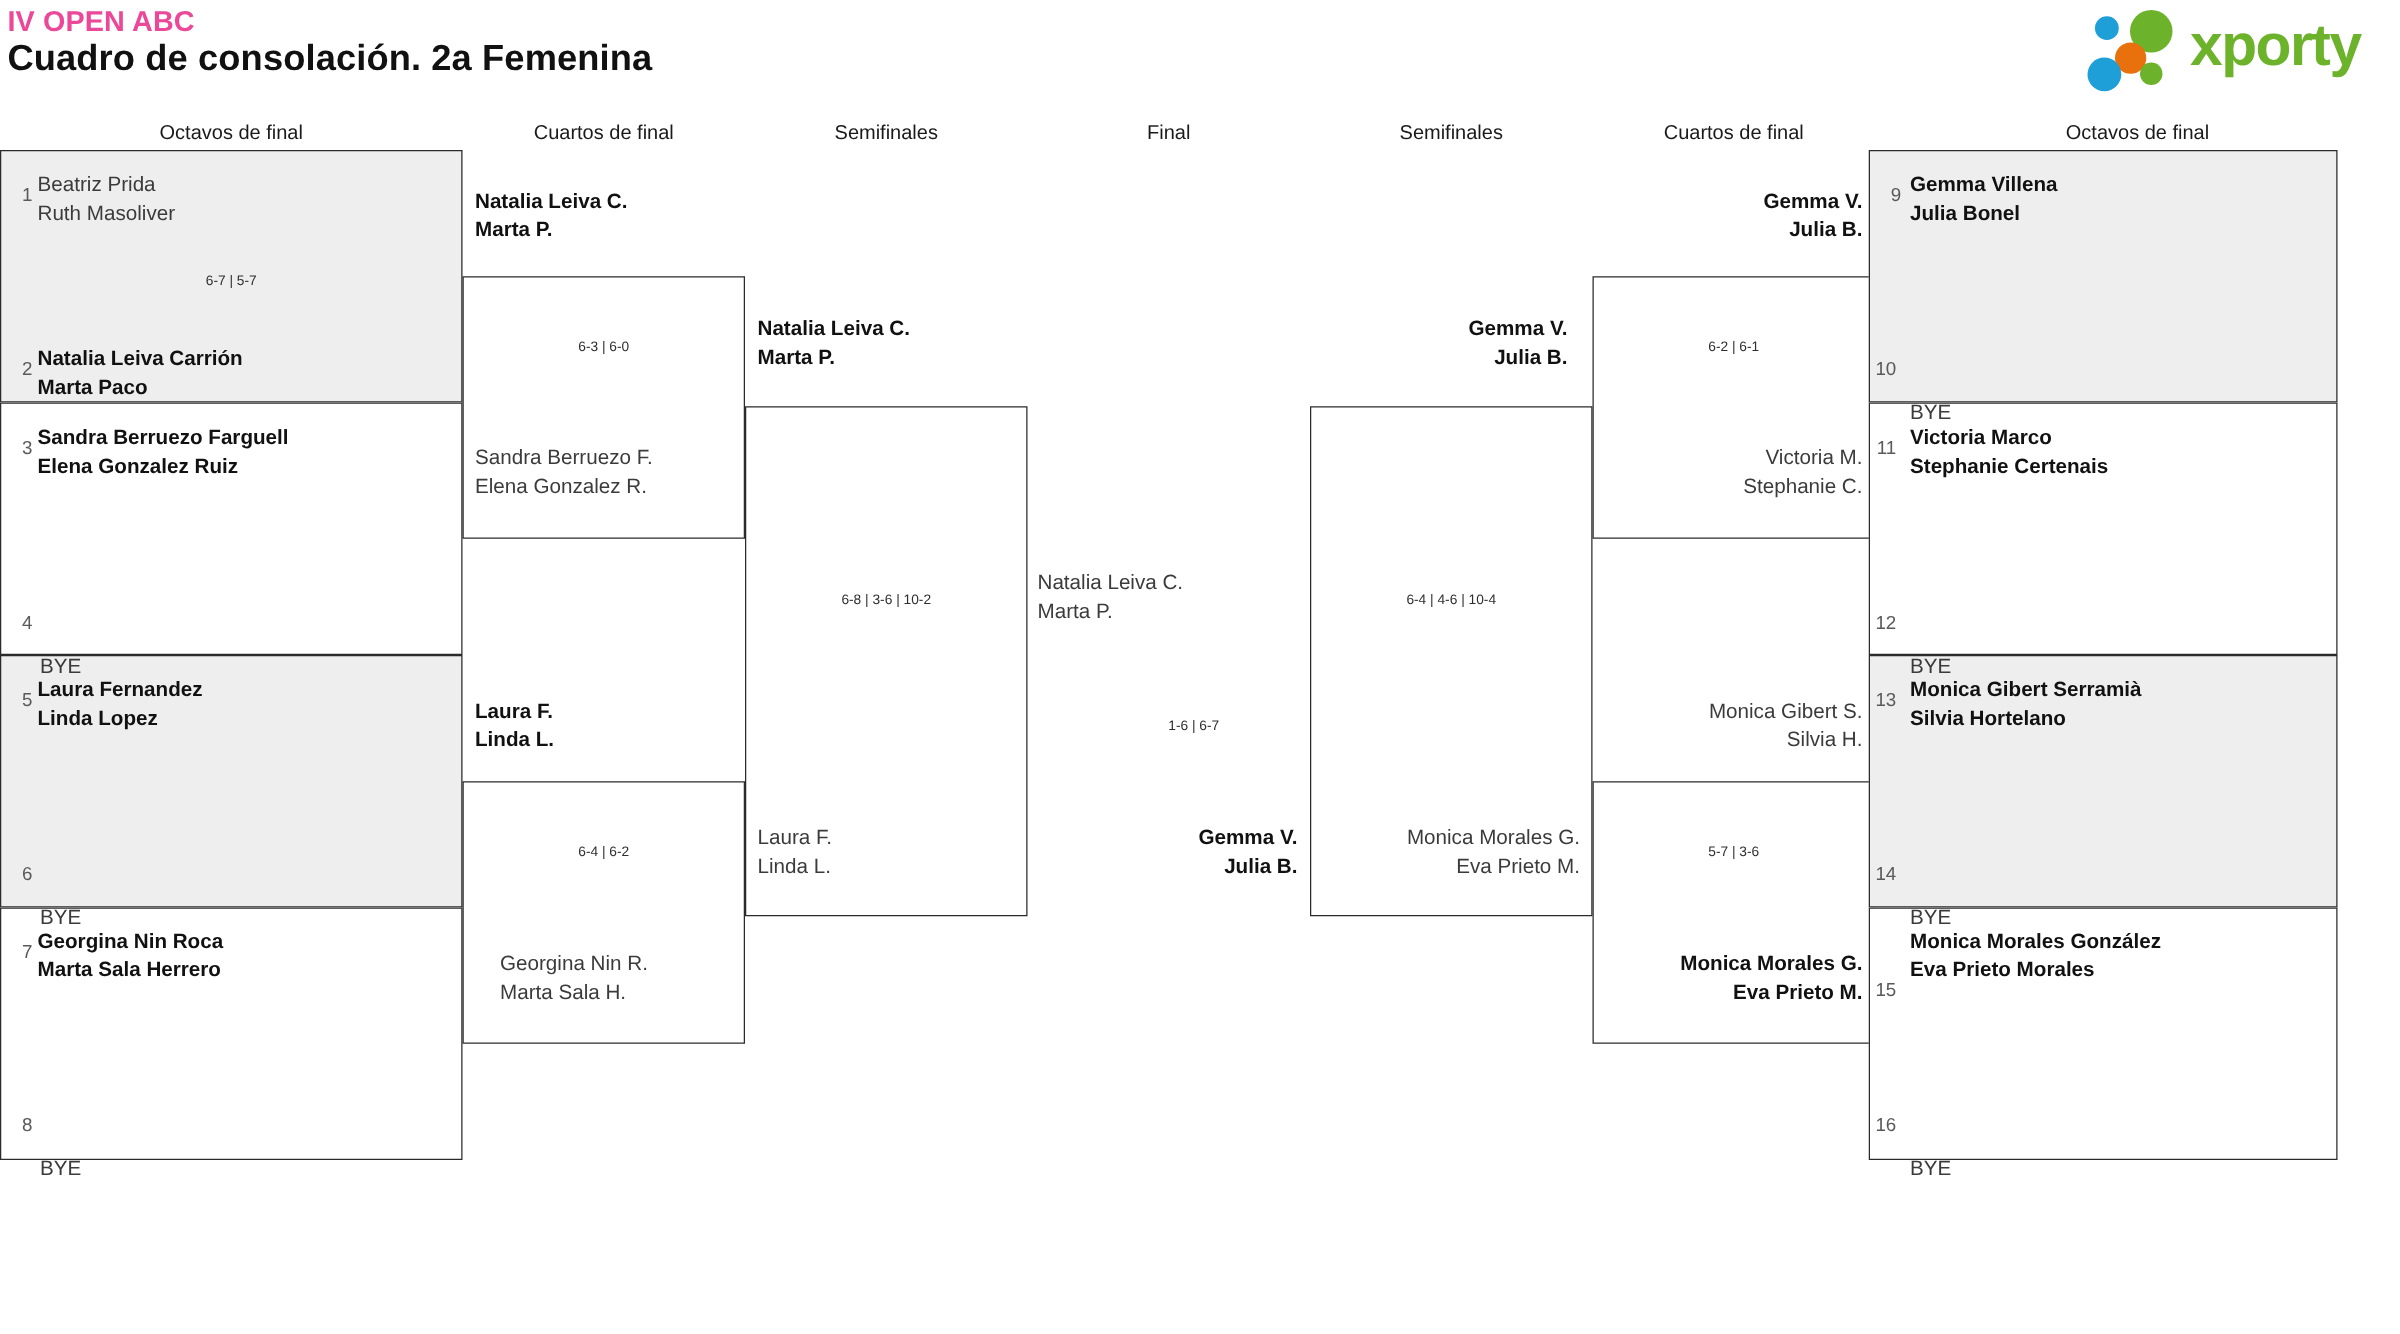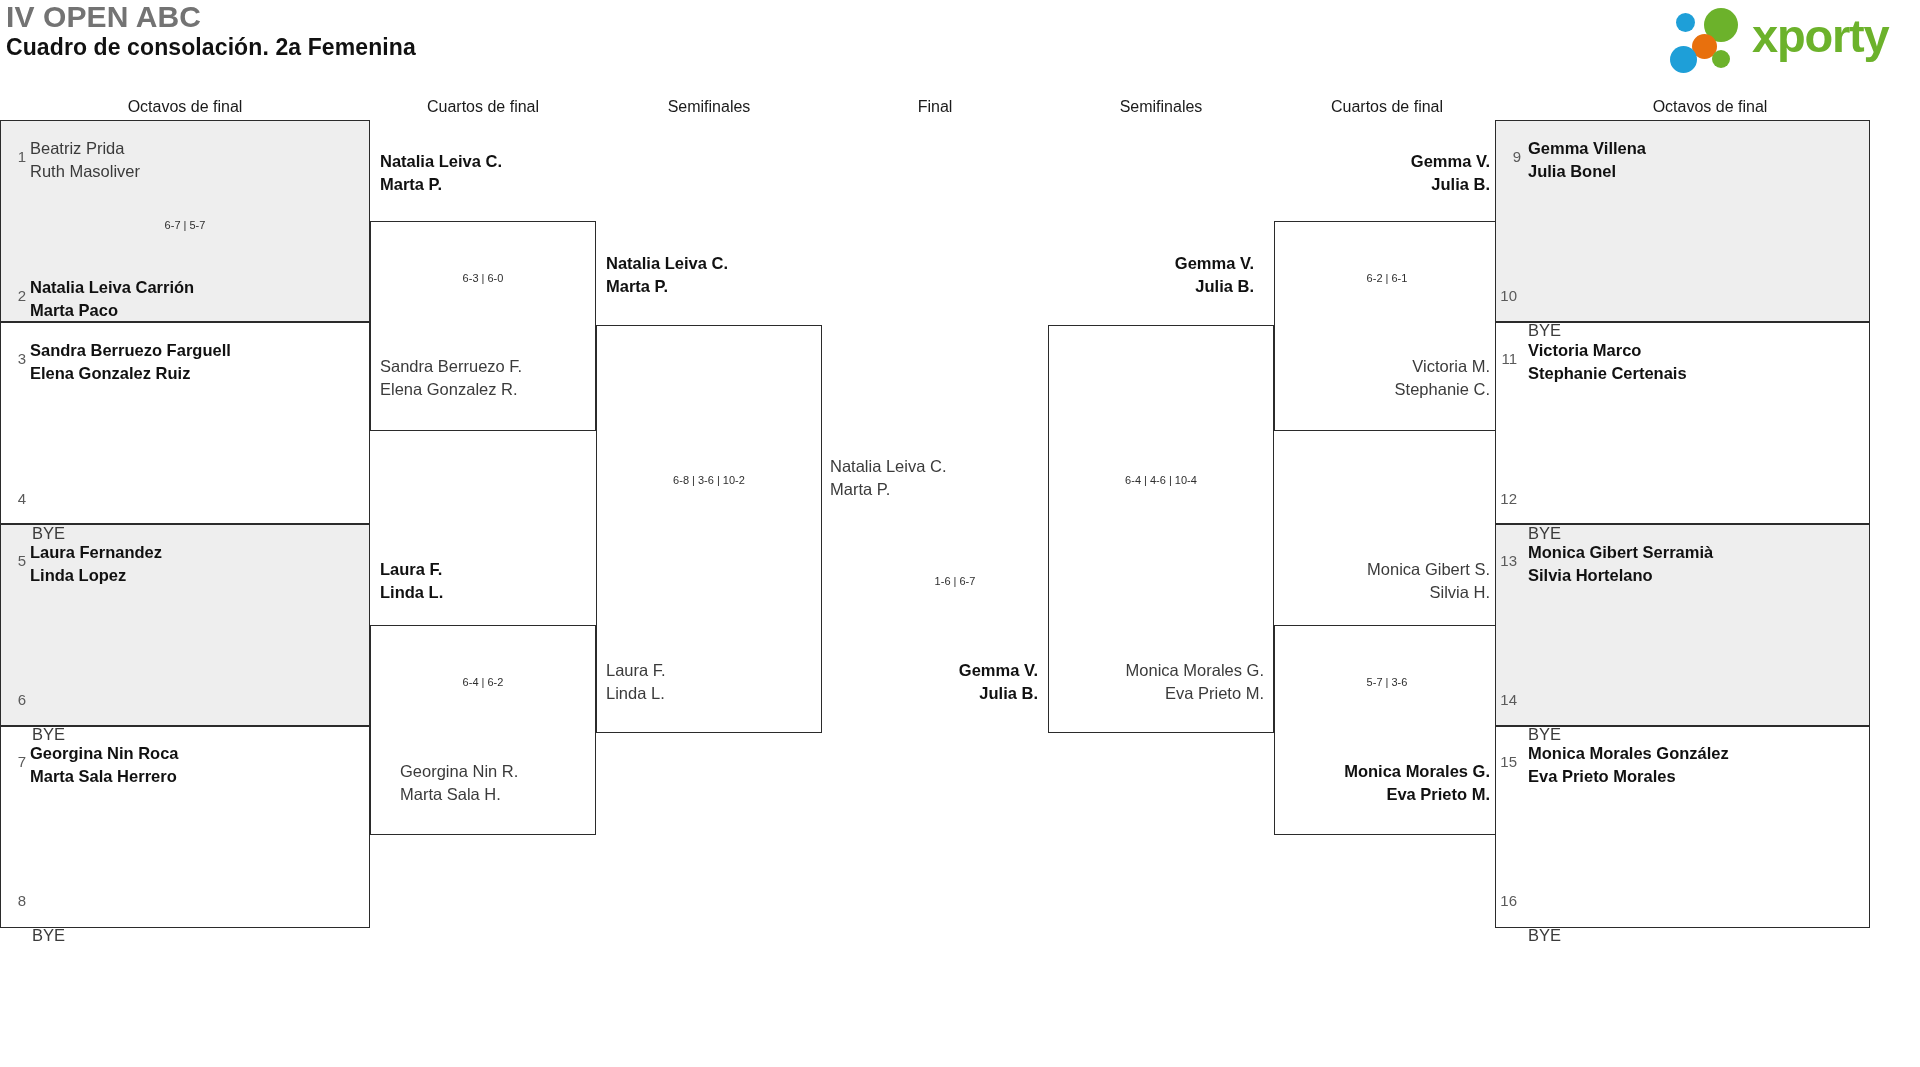--- a/index.html
+++ b/index.html
@@ -9,25 +9,25 @@
     background: #ffffff;
     font-family: "Liberation Sans", sans-serif;
     color: #1a1a1a;
     overflow: hidden;
   }
   #root { position: relative; width: 1920px; height: 1067px; }
 
   
   .title-block { position: absolute; left: 6px; top: 2px; }
   .title-line1 {
-    font-size: 30px; font-weight: 700; letter-spacing: 0.1px;
-    line-height: 30px; color: #737373;
+    font-size: 23px; font-weight: 700; letter-spacing: 0.1px;
+    line-height: 30px; color: #ec4899;
   }
   .title-line2 {
-    font-size: 23px; font-weight: 700; letter-spacing: 0.1px;
+    font-size: 29px; font-weight: 700; letter-spacing: 0.1px;
     line-height: 30px; color: #111;
   }
 
   .logo { position: absolute; right: 10px; top: 6px; width: 240px; height: 62px; }
   .logo-dots { position: absolute; left: 0; top: 2px; width: 86px; height: 58px; }
   .dot { position: absolute; border-radius: 50%; }
   .dot-blue-sm  { left: 6px;  top: 5px;  width: 19px; height: 19px; background: #1e9fd8; }
   .dot-orange   { left: 22px; top: 26px; width: 25px; height: 25px; background: #e8700d; }
   .dot-blue-lg  { left: 0px;  top: 38px; width: 27px; height: 27px; background: #1e9fd8; }
   .dot-green-lg { left: 34px; top: 0px;  width: 34px; height: 34px; background: #6cb22b; }
@@ -257,21 +257,21 @@
   <div class="bye" style="left:1528px; top:486px;">BYE</div>
 
   <div class="seed" style="left:1491px; top:551px;">13</div>
   <div class="team win" style="left:1528px; top:541px;">
     <span class="ln">Monica Gibert Serramià</span>
     <span class="ln">Silvia Hortelano</span>
   </div>
   <div class="seed" style="left:1491px; top:690px;">14</div>
   <div class="bye" style="left:1528px; top:687px;">BYE</div>
 
-  <div class="seed" style="left:1491px; top:752px;">15</div>
+  <div class="seed" style="left:1491px; top:783px;">15</div>
   <div class="team win" style="left:1528px; top:742px;">
     <span class="ln">Monica Morales González</span>
     <span class="ln">Eva Prieto Morales</span>
   </div>
   <div class="seed" style="left:1491px; top:891px;">16</div>
   <div class="bye" style="left:1528px; top:888px;">BYE</div>
 
 </div>
 
 </body></html>

